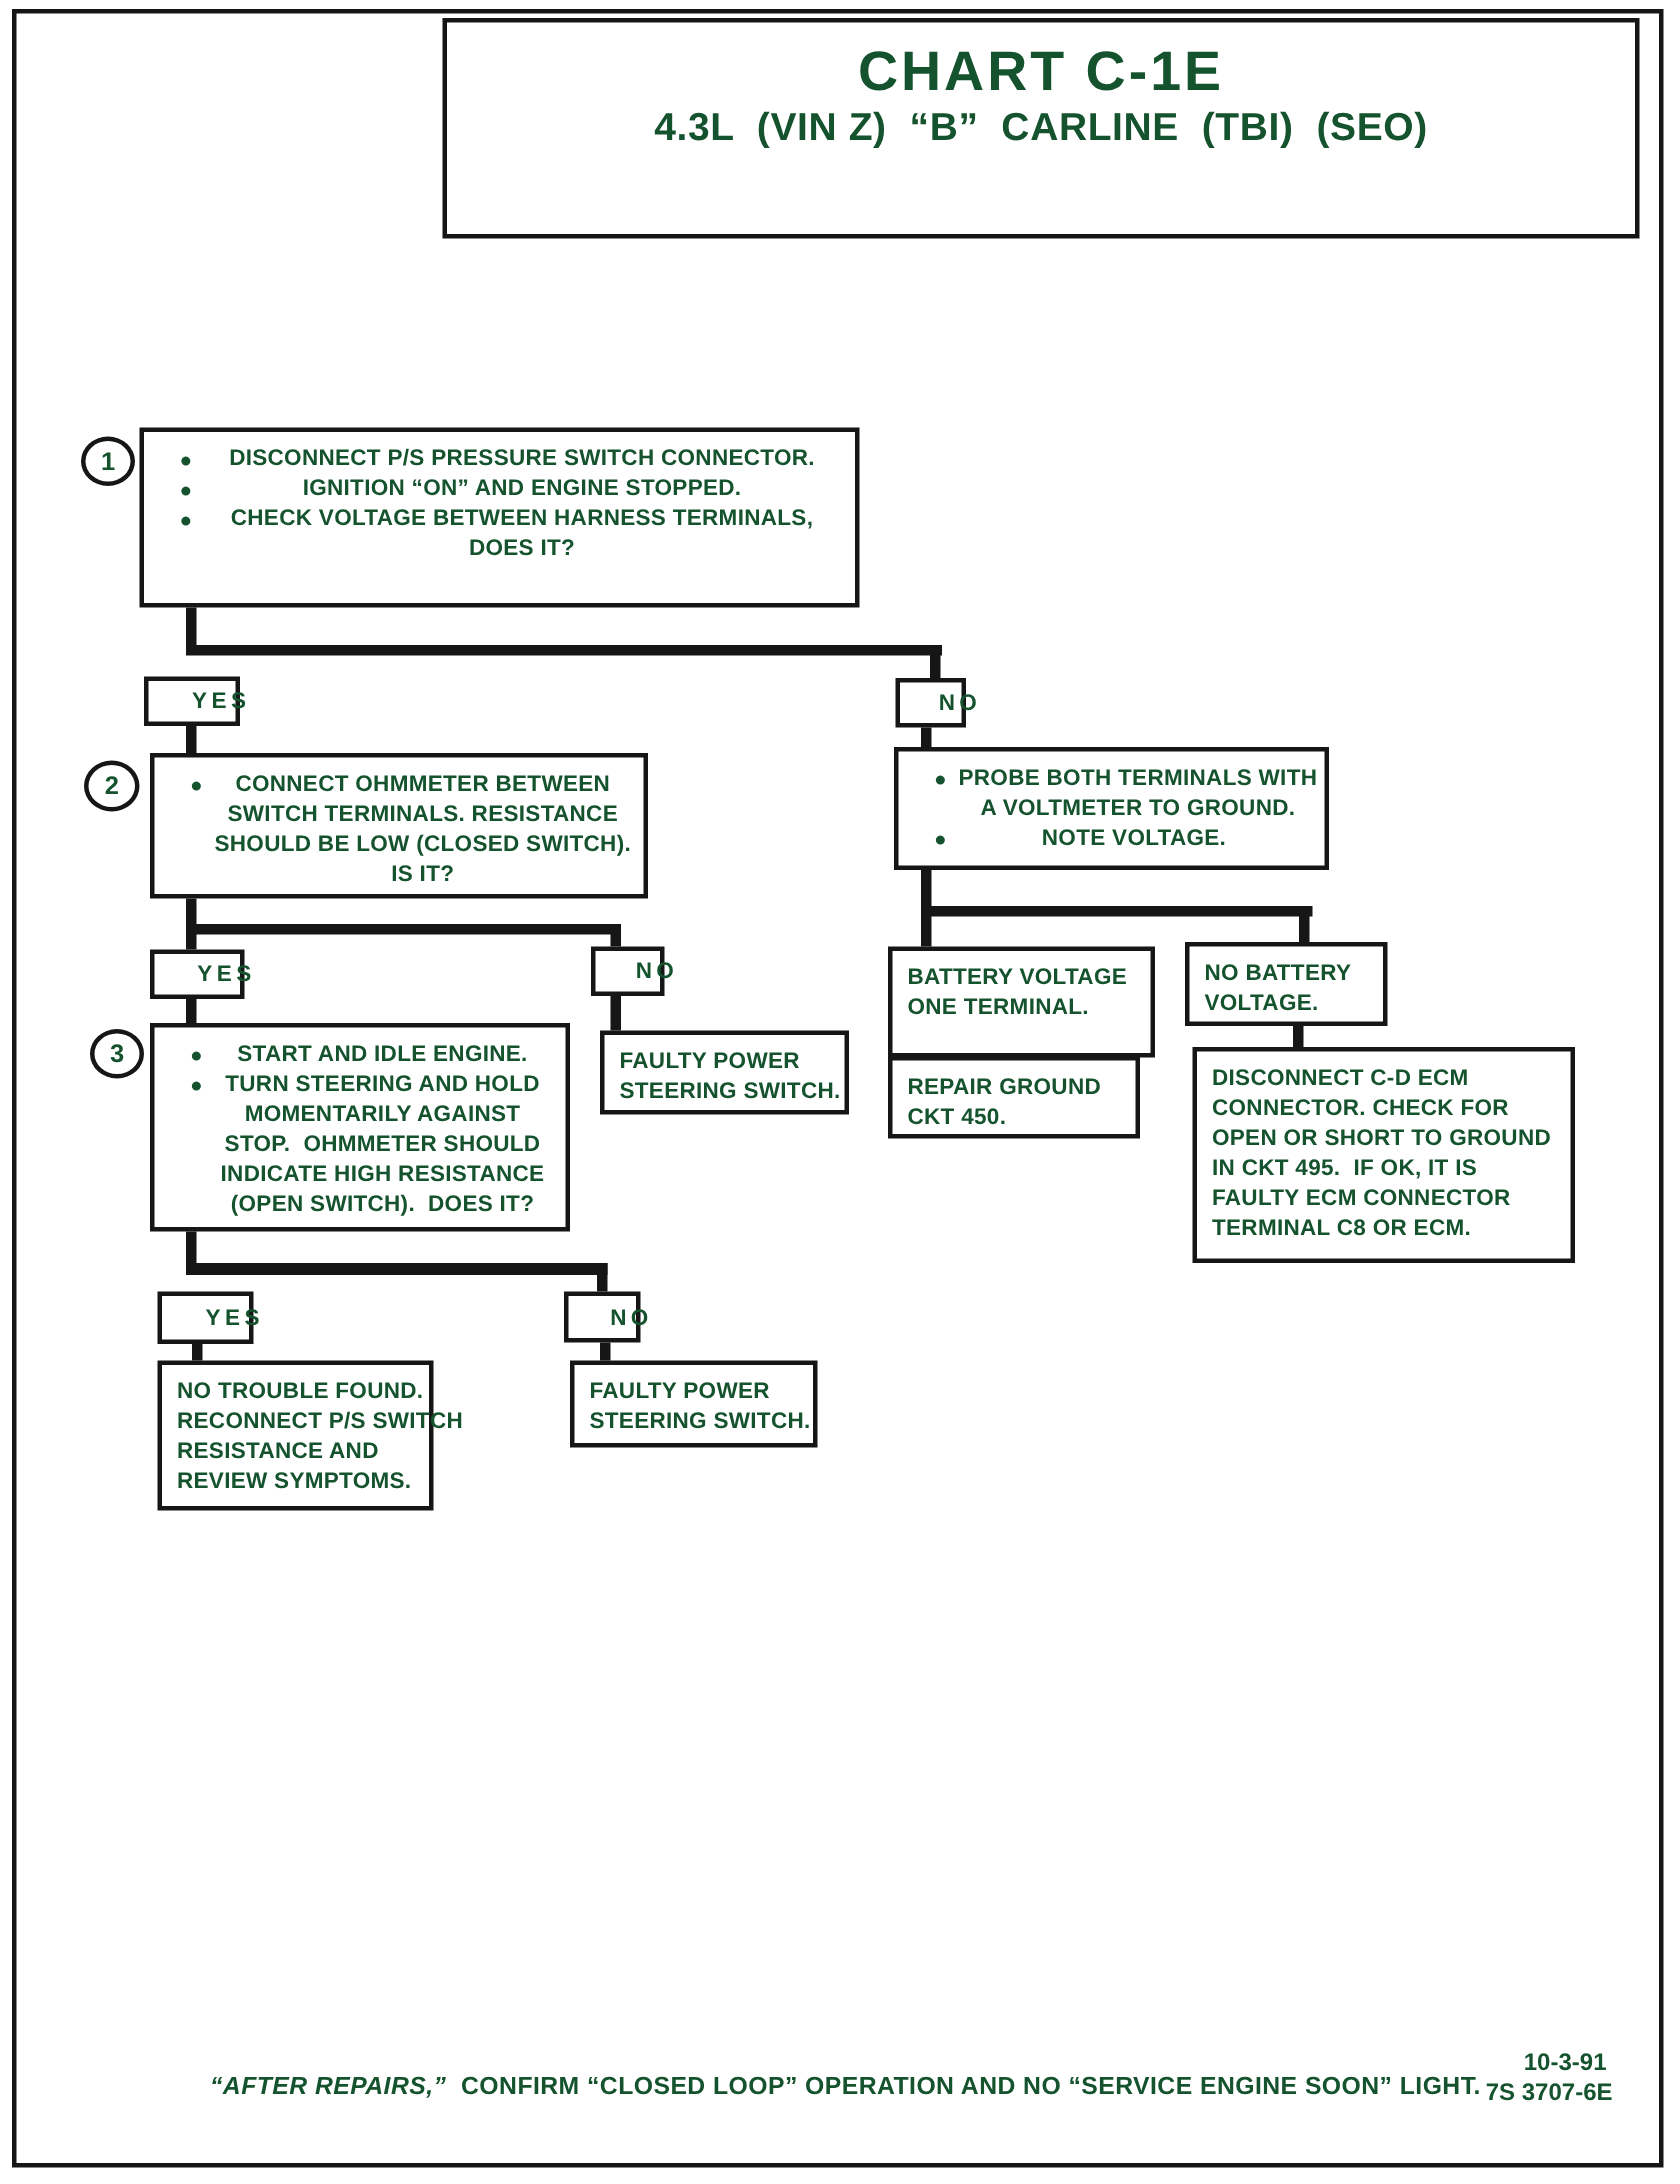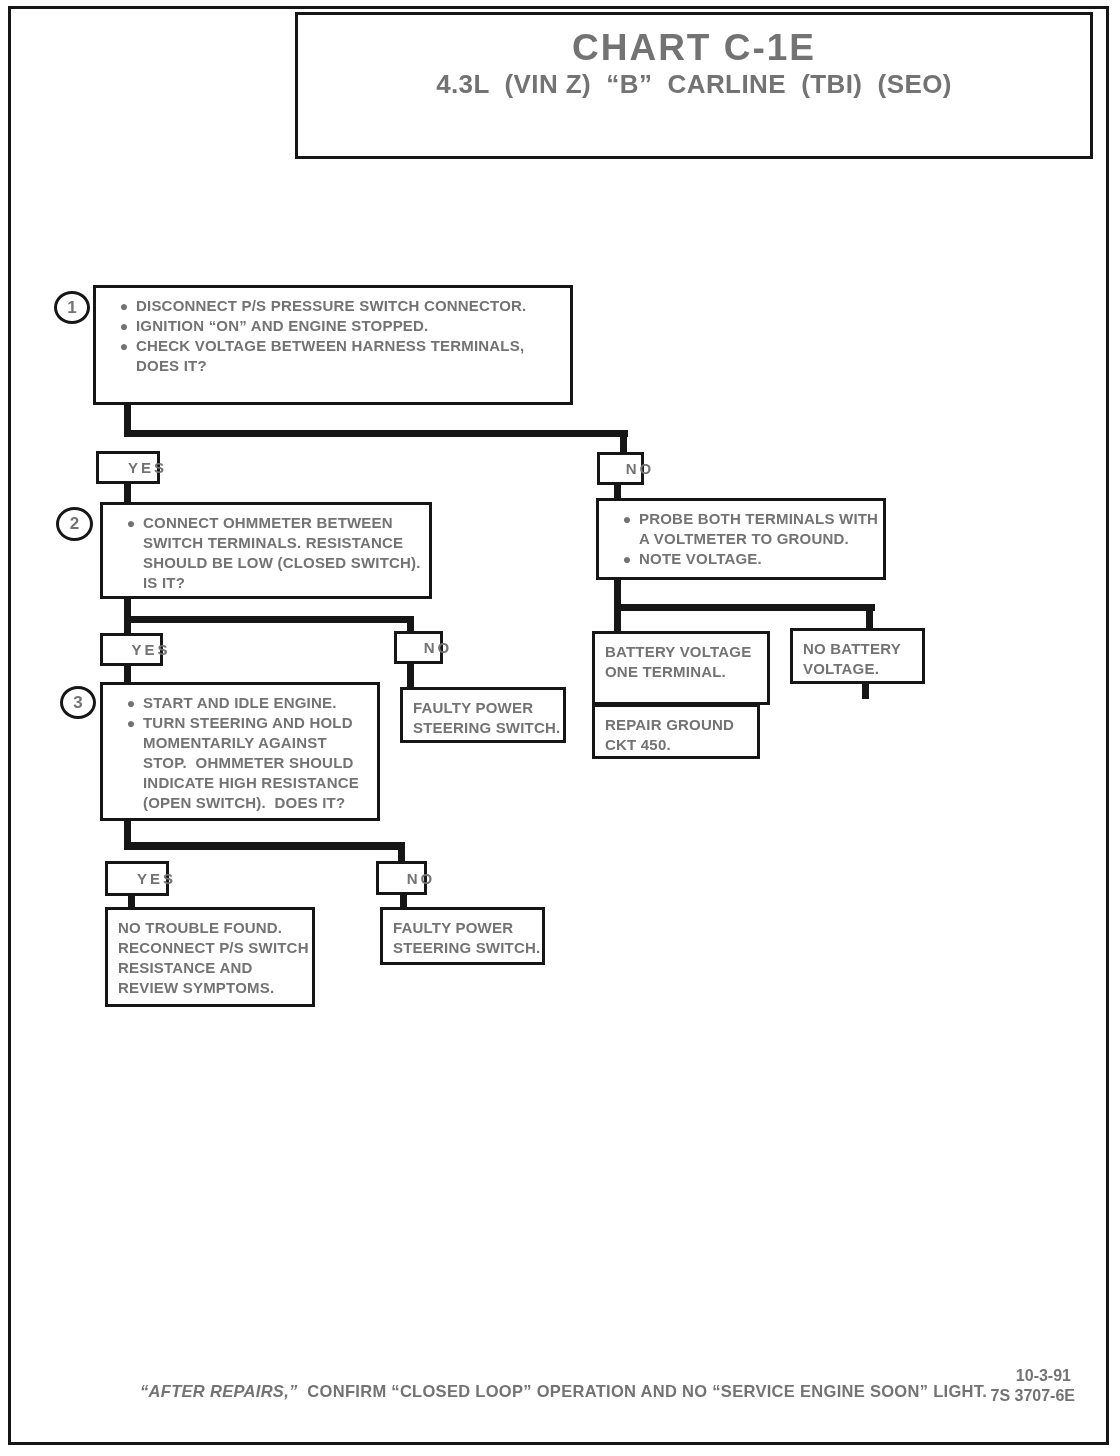--- a/index.html
+++ b/index.html
@@ -1,39 +1,39 @@
 <!DOCTYPE html>
 <html><head>
 <meta charset="utf-8">
 <style>
   html,body { margin:0; padding:0; background:#ffffff; }
   .page {
     position:relative; width:1120px; height:1456px; background:#ffffff;
-    font-family:"Liberation Sans", sans-serif; color:#737373; overflow:hidden;
+    font-family:"Liberation Sans", sans-serif; color:#14532d; overflow:hidden;
   }
   .page-border {
     position:absolute; left:8px; top:6px; width:1101px; height:1439px;
     border:3px solid #161616; box-sizing:border-box;
   }
   .title-box {
     position:absolute; left:295px; top:12px; width:798px; height:147px;
     border:3px solid #161616; background:#fff; box-sizing:border-box; text-align:center;
   }
   .title-main { font-size:37px; font-weight:bold; letter-spacing:2px; margin-top:12px; white-space:pre; }
   .title-sub  { font-size:26px; font-weight:bold; letter-spacing:0.4px; line-height:31px; white-space:pre; }
 
   .fbox {
     position:absolute; border:3px solid #161616; background:#fff; box-sizing:border-box;
     font-weight:bold; font-size:15px; letter-spacing:0.2px;
   }
   .pad { padding:8px 10px 6px 10px; }
   .ln { white-space:pre; line-height:20px; }
   .bullet-row { display:flex; align-items:flex-start; }
   .dot { width:24px; margin-left:6px; text-align:center; line-height:20px; font-size:14px; flex:0 0 auto; }
-  .blines { flex:1 1 auto; }
+  .blines { flex:1 1 auto;text-align:center; }
 
   .label-box {
     position:absolute; border:3px solid #161616; background:#fff; box-sizing:border-box;
     display:flex; align-items:center; justify-content:center;
     font-weight:bold; font-size:15px; letter-spacing:3px; text-indent:3px;padding-left:36px;
   }
   .step-circle {
     position:absolute; border:3px solid #161616; border-radius:50%; background:#fff;
     box-sizing:border-box; display:flex; align-items:center; justify-content:center;
     font-weight:bold; font-size:17px;
@@ -172,25 +172,33 @@
       <div class="ln">ONE TERMINAL.</div>
     </div>
   <div class="fbox pad" style="left:790px;top:628px;width:135px;height:56px;">
       <div class="ln">NO BATTERY</div>
       <div class="ln">VOLTAGE.</div>
     </div>
   <div class="fbox pad" style="left:592px;top:704px;width:168px;height:55px;">
       <div class="ln">REPAIR GROUND</div>
       <div class="ln">CKT 450.</div>
     </div>
+  <div class="fbox pad" style="left:795px;top:698px;width:255px;height:144px;">
+      <div class="ln">DISCONNECT C-D ECM</div>
+      <div class="ln">CONNECTOR. CHECK FOR</div>
+      <div class="ln">OPEN OR SHORT TO GROUND</div>
+      <div class="ln">IN CKT 495.  IF OK, IT IS</div>
+      <div class="ln">FAULTY ECM CONNECTOR</div>
+      <div class="ln">TERMINAL C8 OR ECM.</div>
+    </div>
 
   <div class="label-box" style="left:105px;top:861px;width:64px;height:35px;">YES</div>
   <div class="label-box" style="left:376px;top:861px;width:51px;height:34px;">NO</div>
 
-  <div class="fbox pad" style="left:105px;top:907px;width:210px;height:100px;">
+  <div class="fbox pad" style="left:105px;top:907px;width:184px;height:100px;">
       <div class="ln">NO TROUBLE FOUND.</div>
       <div class="ln">RECONNECT P/S SWITCH</div>
       <div class="ln">RESISTANCE AND</div>
       <div class="ln">REVIEW SYMPTOMS.</div>
     </div>
   <div class="fbox pad" style="left:380px;top:907px;width:165px;height:58px;">
       <div class="ln">FAULTY POWER</div>
       <div class="ln">STEERING SWITCH.</div>
     </div>
 

